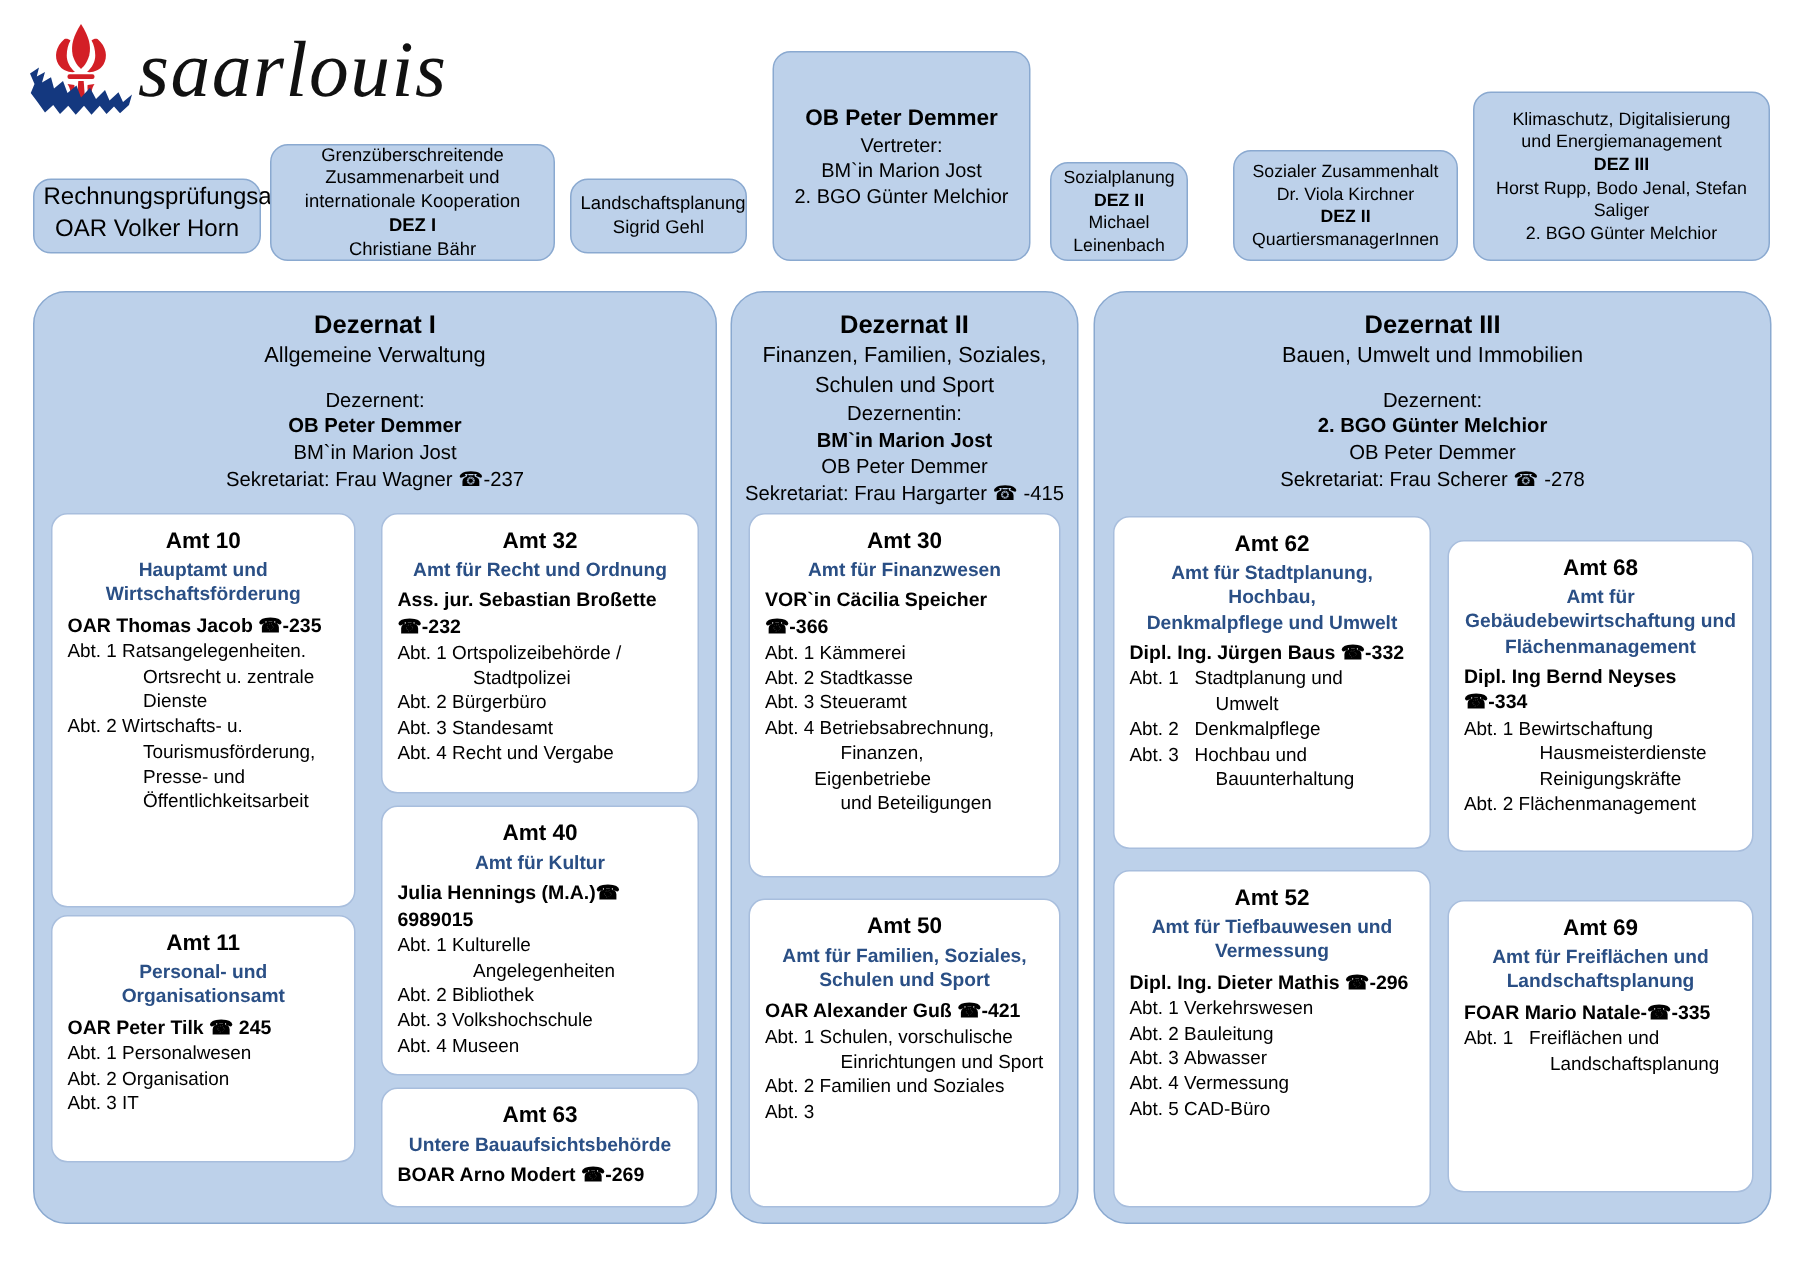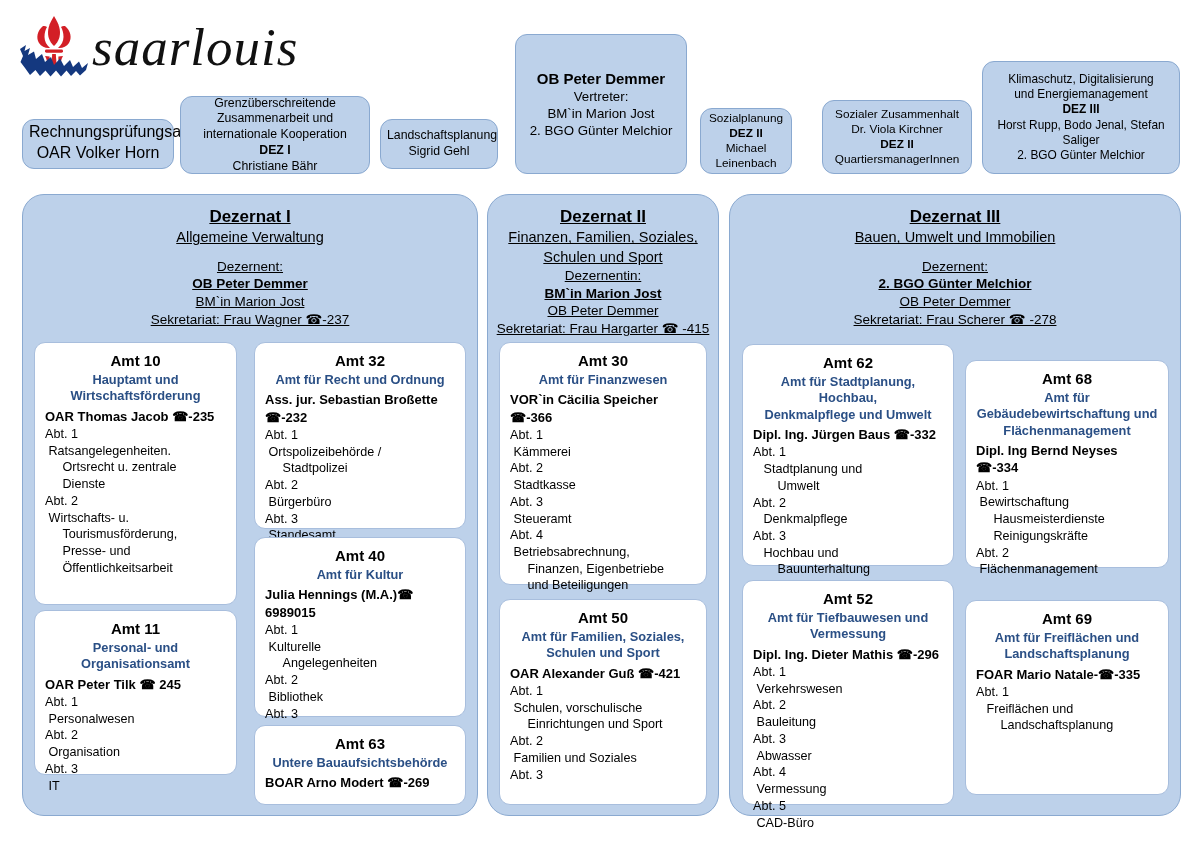--- a/index.html
+++ b/index.html
@@ -49,21 +49,20 @@
     position: absolute;
     background: #bdd1ea;
     border: 1.3px solid #8aa9d0;
     border-radius: 22px;
   }
   .dez-head {
     text-align: center;
     padding-top: 11px;
     line-height: 1.32;
     font-size: 13.5px;
-    text-decoration: underline;
   }
   .dez-head .title { font-weight: bold; font-size: 17px; display:block; }
   .dez-head .sub { display: block; font-size: 14.5px; }
   .dez-head .gap { display:block; height: 10px; }
   .dez-head .ln { display:block; }
   .dez-head .b { font-weight: bold; }
 
   
   .amt {
     position: absolute;
@@ -82,21 +81,21 @@
   }
   .amt .amt-sub {
     display: block; text-align: center;
     font-weight: bold; font-size: 12.8px; color: #2a4f85;
     line-height: 1.28;
   }
   .amt .amt-lead {
     display: block; font-weight: bold; font-size: 13px;
     margin-top: 3px; margin-bottom: 1px;
   }
-  .amt .abt-row { display: flex; align-items: flex-start; flex-direction: column; }
+  .amt .abt-row { display: flex; align-items: flex-start; }
   .amt .abt-key { flex: 0 0 auto; white-space: nowrap; }
   .amt .abt-val { flex: 1 1 auto; }
 
   .tiny { font-size: 11.6px; }
 </style>
 </head>
 <body>
 
 <div id="logo-area">
   <svg id="crest" viewBox="0 0 76 72" xmlns="http://www.w3.org/2000/svg">

